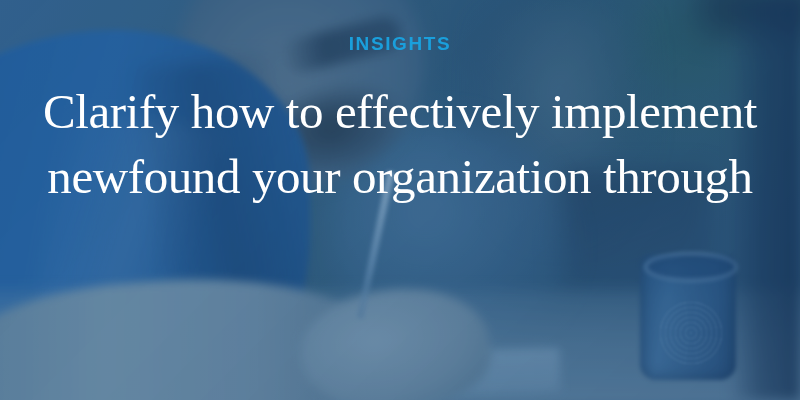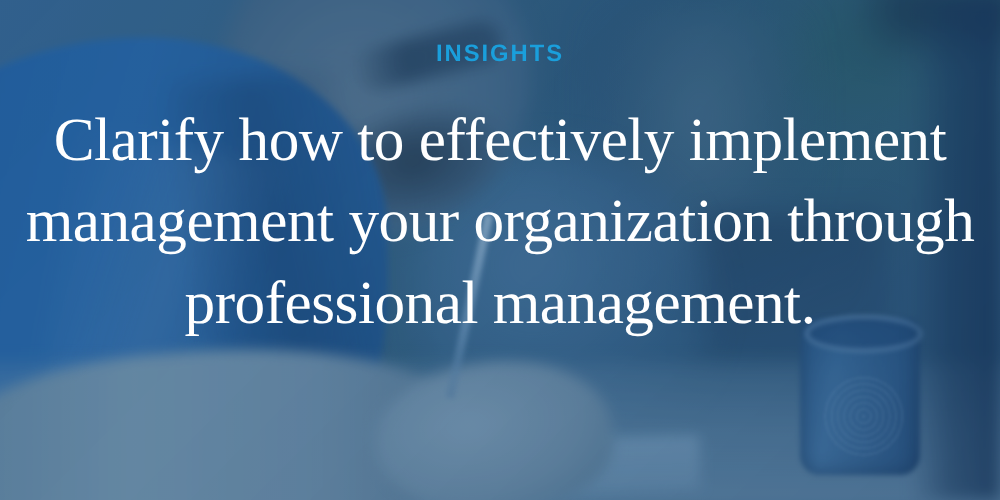--- a/index.html
+++ b/index.html
@@ -315,18 +315,17 @@
   </div>
 
   <div class="tint"></div>
   <div class="tint2"></div>
 
   <div class="content">
     <div class="eyebrow">INSIGHTS</div>
 
     <div class="headline">
       <span class="ln">Clarify how to effectively implement</span>
-      <span class="ln">management your organization through</span>
-      <span class="ln">professional management.</span>
+      <span class="ln">newfound your organization through</span>
     </div>
   </div>
 
 </div>
 
 </body></html>

